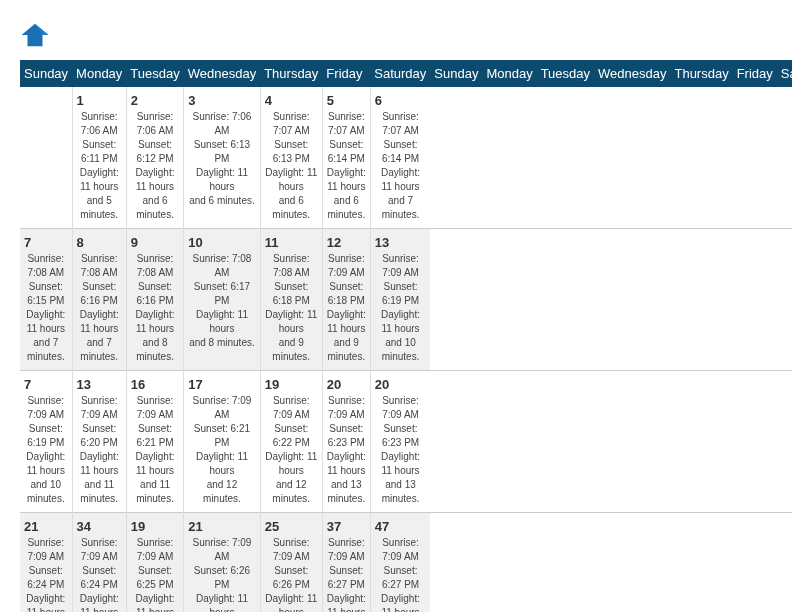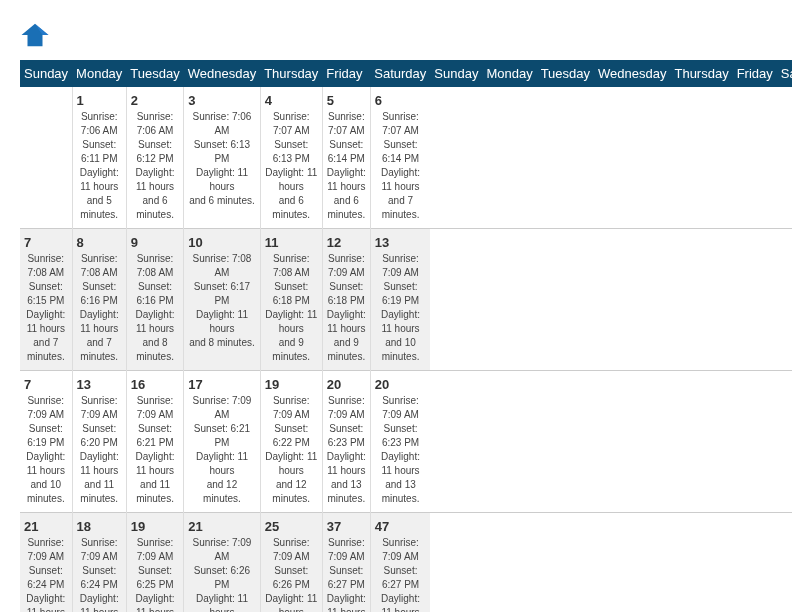--- a/index.html
+++ b/index.html
@@ -283,21 +283,21 @@
       </tr>
       <tr>
         <td>
           <span class="day-num">21</span>
           <div class="day-info" style="white-space: pre-line;">Sunrise: 7:09 AM
 Sunset: 6:24 PM
 Daylight: 11 hours
 and 14 minutes.</div>
         </td>
         <td>
-          <span class="day-num">18</span>
+          <span class="day-num">34</span>
           <div class="day-info" style="white-space: pre-line;">Sunrise: 7:09 AM
 Sunset: 6:24 PM
 Daylight: 11 hours
 and 15 minutes.</div>
         </td>
         <td>
           <span class="day-num">19</span>
           <div class="day-info" style="white-space: pre-line;">Sunrise: 7:09 AM
 Sunset: 6:25 PM
 Daylight: 11 hours

